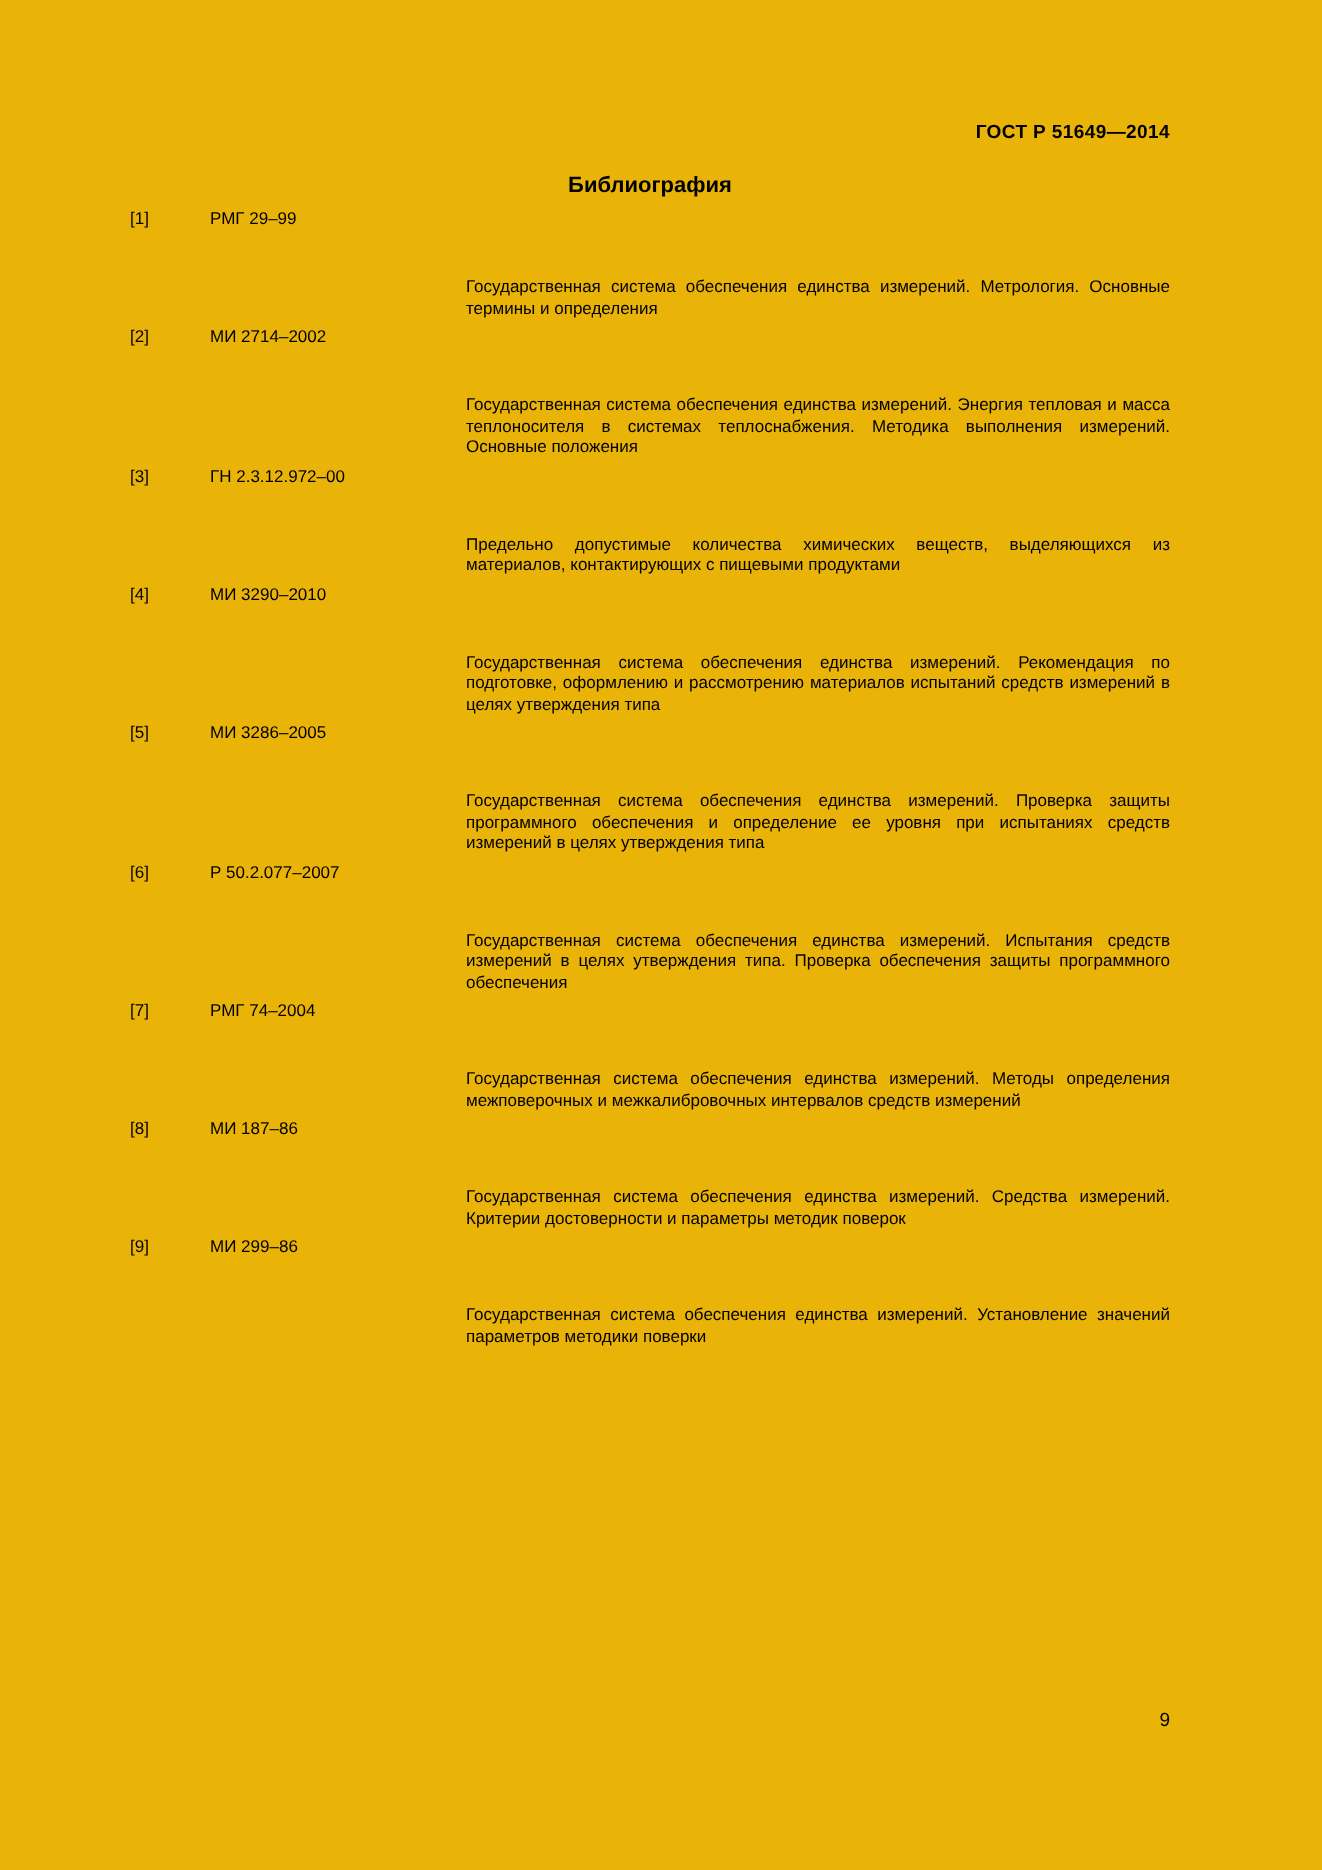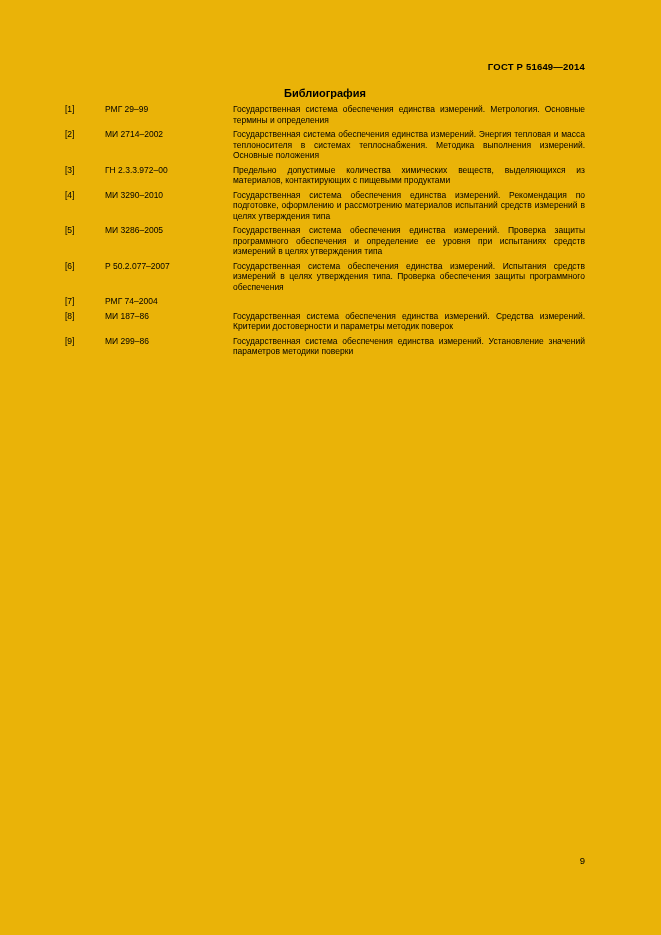--- a/index.html
+++ b/index.html
@@ -56,20 +56,21 @@
   }
   .bib-ref {
     flex: 0 0 40px;
   }
   .bib-code {
     flex: 0 0 128px;
   }
   .bib-desc {
     flex: 1 1 auto;
     text-align: justify;
+    margin-top: 34px;
   }
   .page-number {
     position: absolute;
     top: 855px;
     left: 65px;
     width: 520px;
     text-align: right;
     font-size: 9.5px;
   }
 </style>
@@ -90,21 +91,21 @@
   </div>
 
   <div class="bib-row">
     <span class="bib-ref">[2]</span>
     <span class="bib-code">МИ 2714–2002</span>
     <span class="bib-desc">Государственная система обеспечения единства измерений. Энергия тепловая и масса теплоносителя в системах теплоснабжения. Методика выполнения измерений. Основные положения</span>
   </div>
 
   <div class="bib-row">
     <span class="bib-ref">[3]</span>
-    <span class="bib-code">ГН 2.3.3.972–00</span>
+    <span class="bib-code">ГН 2.3.12.972–00</span>
     <span class="bib-desc">Предельно допустимые количества химических веществ, выделяющихся из материалов, контактирующих с пищевыми продуктами</span>
   </div>
 
   <div class="bib-row">
     <span class="bib-ref">[4]</span>
     <span class="bib-code">МИ 3290–2010</span>
     <span class="bib-desc">Государственная система обеспечения единства измерений. Рекомендация по подготовке, оформлению и рассмотрению материалов испытаний средств измерений в целях утверждения типа</span>
   </div>
 
   <div class="bib-row">
@@ -115,20 +116,21 @@
 
   <div class="bib-row">
     <span class="bib-ref">[6]</span>
     <span class="bib-code">Р 50.2.077–2007</span>
     <span class="bib-desc">Государственная система обеспечения единства измерений. Испытания средств измерений в целях утверждения типа. Проверка обеспечения защиты программного обеспечения</span>
   </div>
 
   <div class="bib-row">
     <span class="bib-ref">[7]</span>
     <span class="bib-code">РМГ 74–2004</span>
+    <span class="bib-desc">Государственная система обеспечения единства измерений. Методы определения межповерочных и межкалибровочных интервалов средств измерений</span>
   </div>
 
   <div class="bib-row">
     <span class="bib-ref">[8]</span>
     <span class="bib-code">МИ 187–86</span>
     <span class="bib-desc">Государственная система обеспечения единства измерений. Средства измерений. Критерии достоверности и параметры методик поверок</span>
   </div>
 
   <div class="bib-row">
     <span class="bib-ref">[9]</span>

